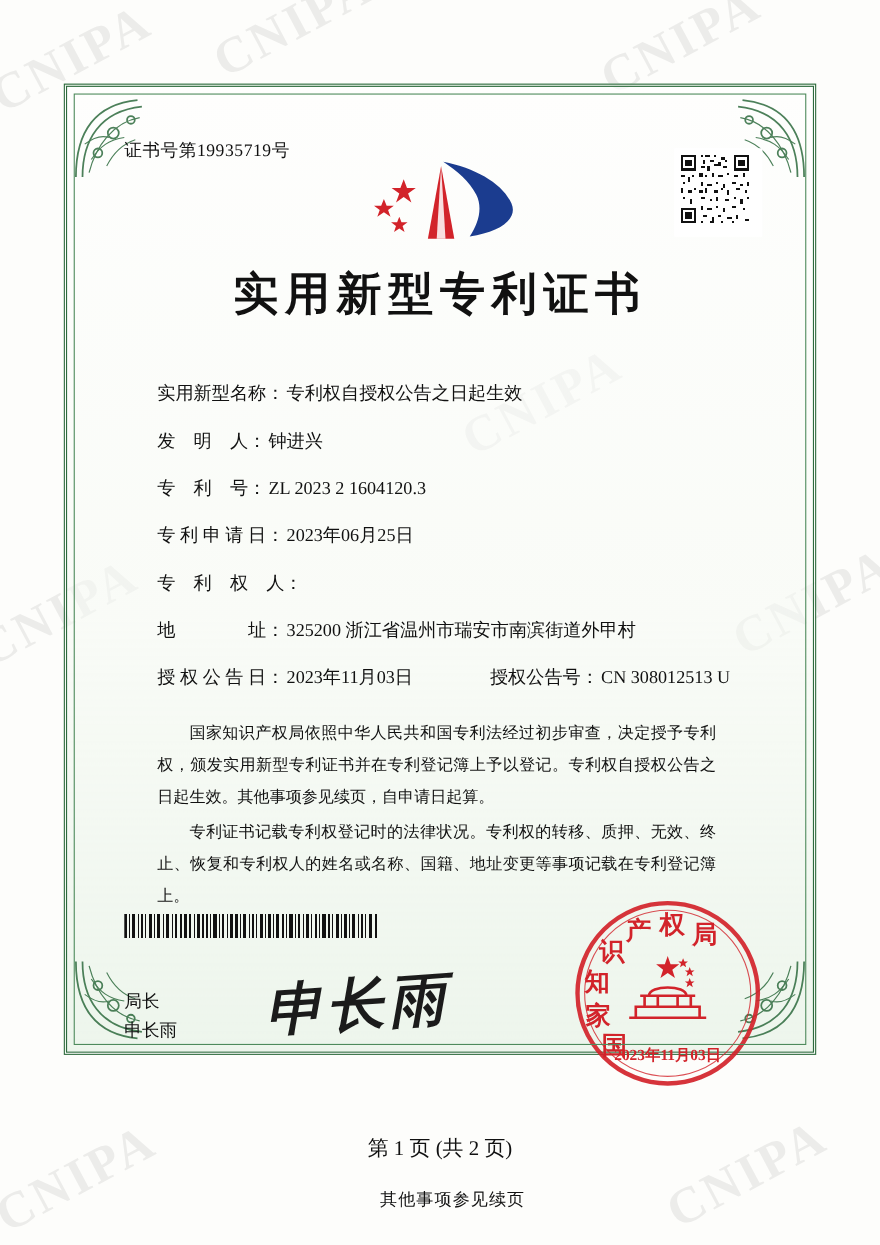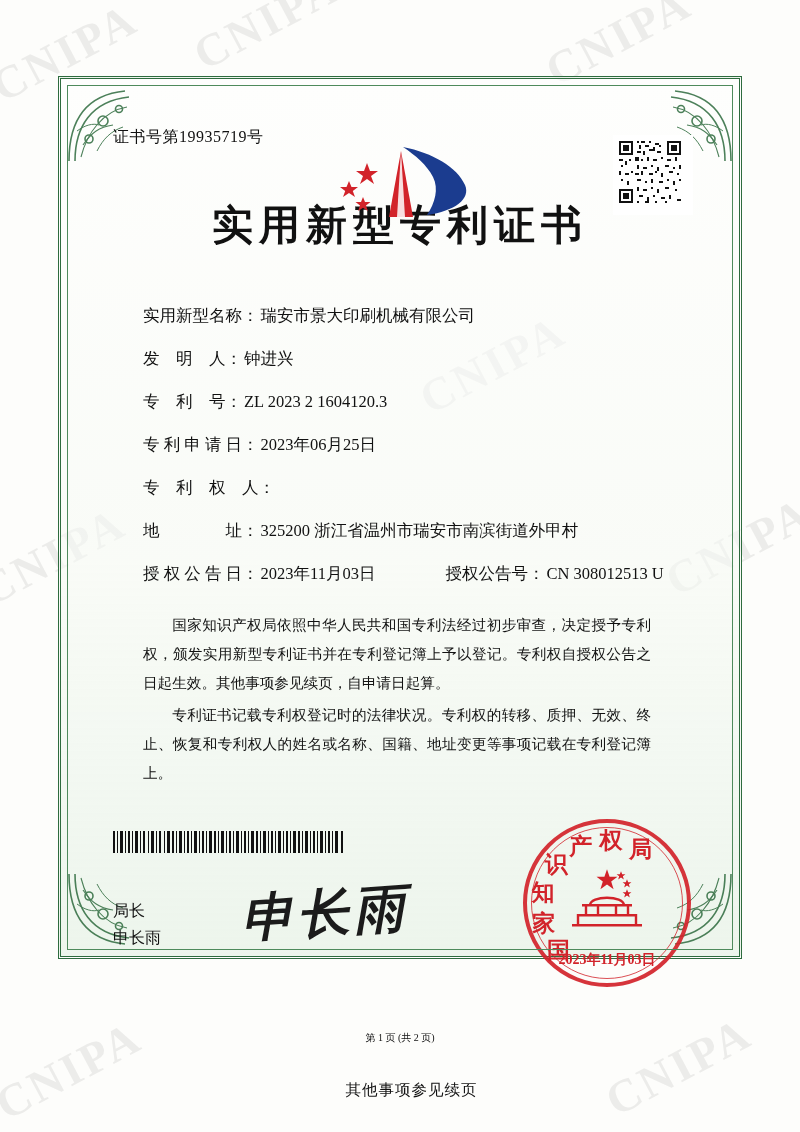--- a/index.html
+++ b/index.html
@@ -95,21 +95,21 @@
     top: 56px;
     width: 72px;
     height: 72px;
     background: #fff;
     padding: 3px;
     border: 1px solid #fff;
   }
   #qr svg { display: block; }
 
   #title {
-    margin-top: 50px;
+    margin-top: 92px;
     text-align: center;
     font-size: 41px;
     font-weight: 700;
     letter-spacing: 6px;
     color: #111;
     font-family: Liberation Serif, serif;
   }
 
   #fields {
     margin-top: 52px;
@@ -219,21 +219,21 @@
     transform: translate(-50%,-54%);
     width: 86px;
     height: 70px;
   }
 
   #pagenum {
     position: absolute;
     left: 0; right: 0;
     top: 952px;
     text-align: center;
-    font-size: 10px;
+    font-size: 19px;
     color: #111;
   }
 
   #footer {
     position: absolute;
     left: 0; right: 0;
     top: 1080px;
     text-align: center;
     font-size: 15.5px;
     color: #111;
@@ -405,21 +405,21 @@
               <rect x="24" y="31" width="1" height="1"></rect>
           </g>
         </svg>
       </div>
 
       <div id="title">实用新型专利证书</div>
 
       <div id="fields">
         <div class="row">
           <span class="lab">实用新型名称：</span>
-          <span class="val">瑞安市景大印刷机械有限公司</span>
+          <span class="val">专利权自授权公告之日起生效</span>
         </div>
         <div class="row">
           <span class="lab">发　明　人：</span>
           <span class="val">钟进兴</span>
         </div>
         <div class="row">
           <span class="lab">专　利　号：</span>
           <span class="val">ZL 2023 2 1604120.3</span>
         </div>
         <div class="row">

